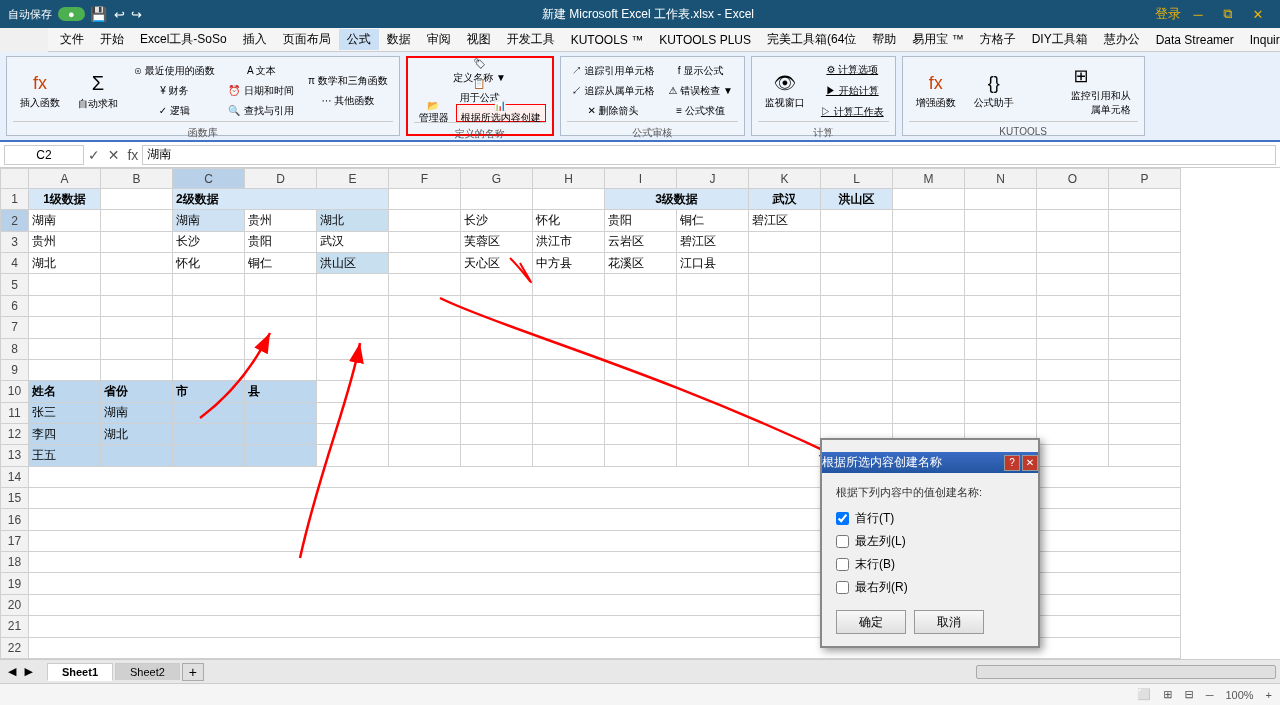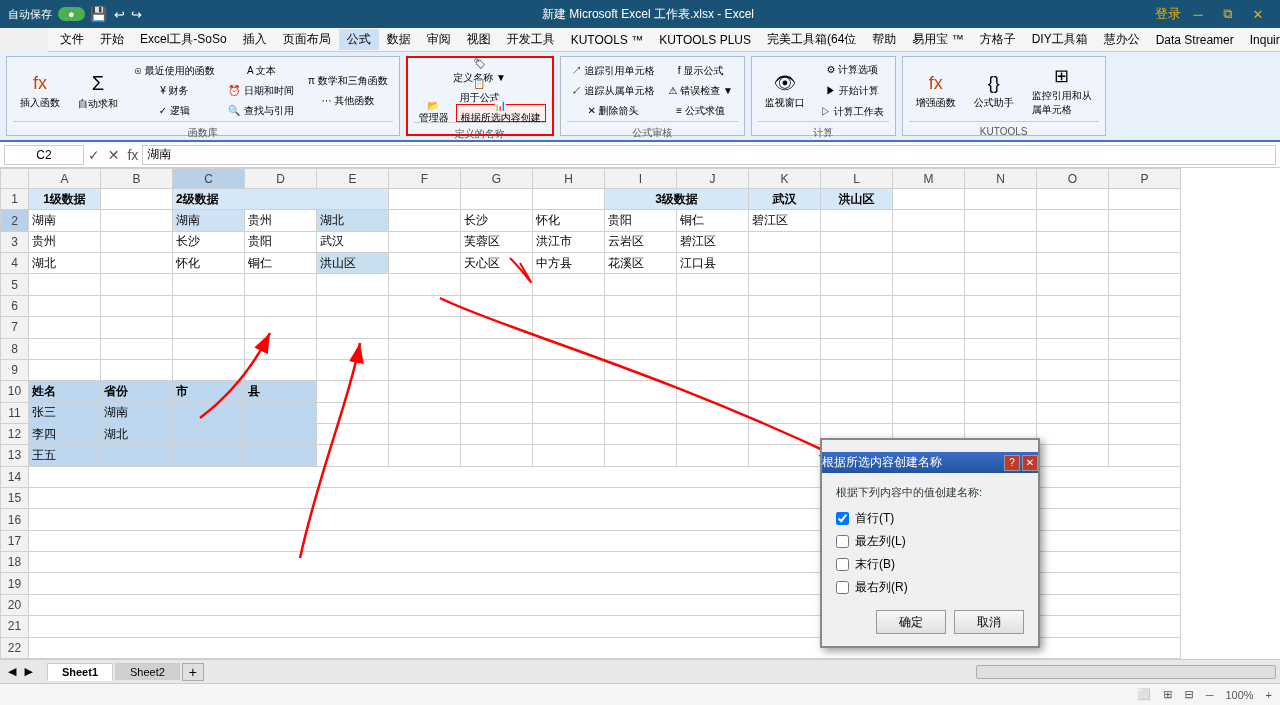--- a/index.html
+++ b/index.html
@@ -295,21 +295,21 @@
       padding: 12px 14px;
     }
     .dialog-description {
       font-size: 11px;
       margin-bottom: 10px;
       color: #333;
     }
     .dialog-checkboxes { display: flex; flex-direction: column; gap: 6px; margin-bottom: 14px; }
     .dialog-checkbox-item { display: flex; align-items: center; gap: 6px; font-size: 12px; }
     .dialog-checkbox-item input[type=checkbox] { width: 13px; height: 13px; cursor: pointer; }
-    .dialog-buttons { display: flex; gap: 8px; justify-content: flex-end; }
+    .dialog-buttons { display: flex; gap: 8px; justify-content: flex-start; }
     .dialog-btn {
       width: 70px; height: 24px;
       border: 1px solid #999;
       background: linear-gradient(to bottom, #f8f8f8, #e0e0e0);
       cursor: pointer;
       font-size: 12px;
       font-family: 'Microsoft YaHei', SimSun, Arial, sans-serif;
     }
 
     
@@ -448,42 +448,42 @@
         </div>
         <div class="ribbon-group-label">公式审核</div>
       </div>
 
       <div class="ribbon-group">
         <div class="ribbon-group-content">
           <div class="ribbon-btn">
             <span class="ribbon-icon" style="font-size:18px;">👁</span>
             <span>监视窗口</span>
           </div>
-          <div style="display:flex;flex-direction:column;gap:2px;height:60px;justify-content:space-around;">
+          <div style="display:flex;flex-direction:column;gap:2px;height:60px;justify-content:space-around;text-decoration:underline;">
             <div class="ribbon-btn-small">⚙ 计算选项</div>
             <div class="ribbon-btn-small">▶ 开始计算</div>
             <div class="ribbon-btn-small">▷ 计算工作表</div>
           </div>
         </div>
         <div class="ribbon-group-label">计算</div>
       </div>
 
       <div class="ribbon-group">
         <div class="ribbon-group-content">
           <div class="ribbon-btn">
             <span class="ribbon-icon" style="font-size:18px;color:#d04000;">fx</span>
             <span>增强函数</span>
           </div>
           <div class="ribbon-btn">
             <span class="ribbon-icon" style="font-size:18px;">{}</span>
             <span>公式助手</span>
           </div>
           <div class="ribbon-btn" style="min-width:50px;">
             <span class="ribbon-icon" style="font-size:18px;">⊞</span>
-            <span style="text-align:left;">监控引用和从<br>属单元格</span>
+            <span style="text-align:right;margin-left:39px;">监控引用和从<br>属单元格</span>
           </div>
         </div>
         <div class="ribbon-group-label">KUTOOLS</div>
       </div>
 
     </div>
   </div>
 
   <div class="formula-bar">
     <input class="name-box" type="text" value="C2" style="">

